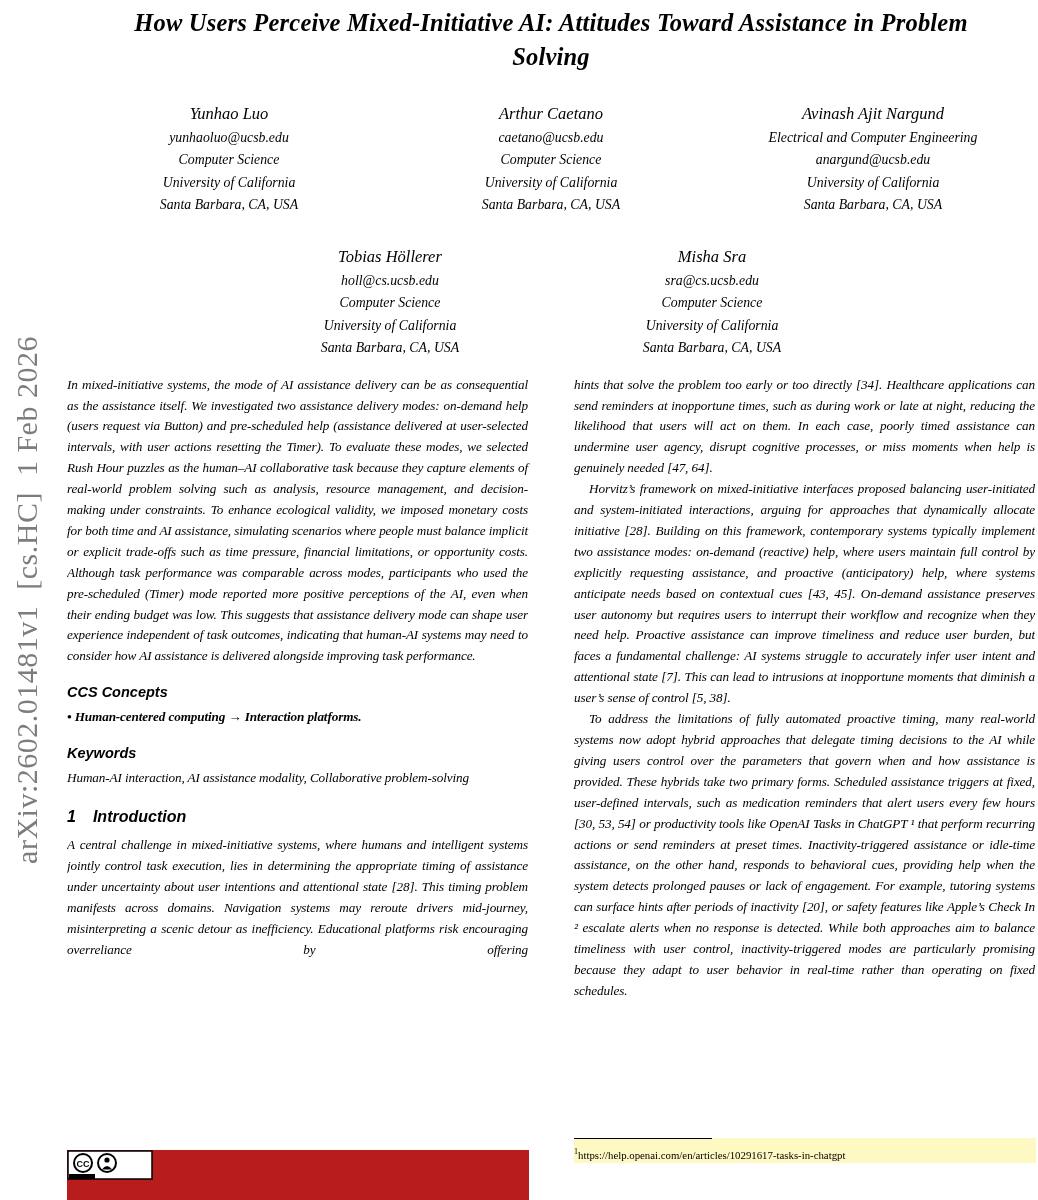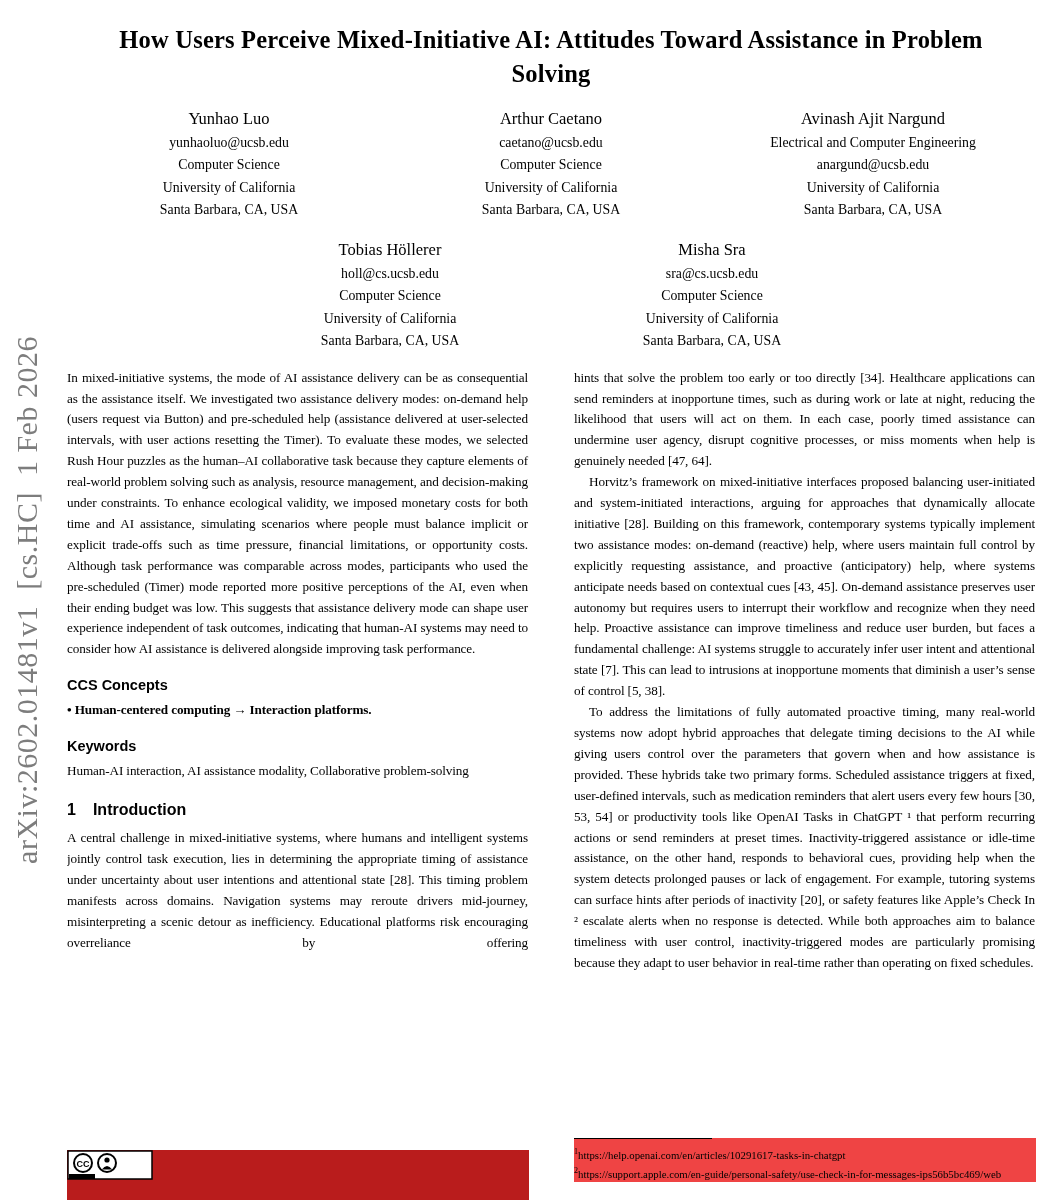--- a/index.html
+++ b/index.html
@@ -20,33 +20,34 @@
     transform: translate(-50%, -50%) rotate(-90deg);
     transform-origin: center;
     white-space: pre;
     font-size: 30px;
     color: #7d7d7d;
     letter-spacing: 0.5px;
   }
   .content {
     position: absolute;
     left: 67px;
-    top: 17px;
+    top: 0;
     width: 968px;
+    font-style: italic;
   }
   .title {
     font-size: 24.5px;
     font-weight: bold;
     text-align: center;
     margin: 6px auto 0;
     width: 900px;
     line-height: 1.38;
     letter-spacing: 0.2px;
   }
-  .authors-row { display: flex; justify-content: center; margin-top: 16px; }
+  .authors-row { display: flex; justify-content: center; margin-top: 28px; }
   .author { width: 322px; text-align: center; }
   .author .name { font-size: 16.5px; line-height: 24px; margin-bottom: 1px; }
   .author .aline { font-size: 13.8px; line-height: 22.5px; }
   .columns {
     display: flex;
     gap: 46px;
     margin-top: 15px;
     height: 800px;
     overflow: hidden;
   }
@@ -78,21 +79,21 @@
     background: #b91c1c;
     z-index: 2;
   }
   .license-text { font-size: 13px; margin-top: 20px; letter-spacing: -0.1px; }
   .cc-badge { display: block; }
   .footnotes {
     position: absolute;
     left: 574px;
     top: 1138px;
     width: 462px;
-    background: #ef4444;
+    background: #fef9c3;
     z-index: 2;
     font-size: 10.8px;
     line-height: 15.5px;
   }
   .fnrule { width: 138px; border-top: 1px solid #000; margin-bottom: 5px; }
   .fn { word-break: break-all; text-align: left; }
   .sup { vertical-align: super; font-size: 8px; }
   .fn-url { color: #000; text-decoration: none; cursor: pointer; }
 </style>
 </head>
@@ -181,16 +182,15 @@
       <circle cx="40" cy="10" r="2.6" fill="#000000"></circle>
       <path d="M34.8 19.5 Q40 12.5 45.2 19.5 Z" fill="#000000"></path>
       <rect x="2" y="24" width="26" height="5" fill="#000000"></rect>
     </svg>
     <p class="license-text">This work is licensed under a Creative Commons Attribution 4.0 International License.</p>
   </div>
 
   <div class="footnotes">
     <div class="fnrule"></div>
     <p class="fn"><span class="sup">1</span><span class="fn-url">https://help.openai.com/en/articles/10291617-tasks-in-chatgpt</span></p>
-    <p class="fn"><span class="sup">2</span><span class="fn-url">https://support.apple.com/en-guide/personal-safety/use-check-in-for-messages-ips56b5bc469/web</span></p>
   </div>
 
 </div>
 
 </body></html>

